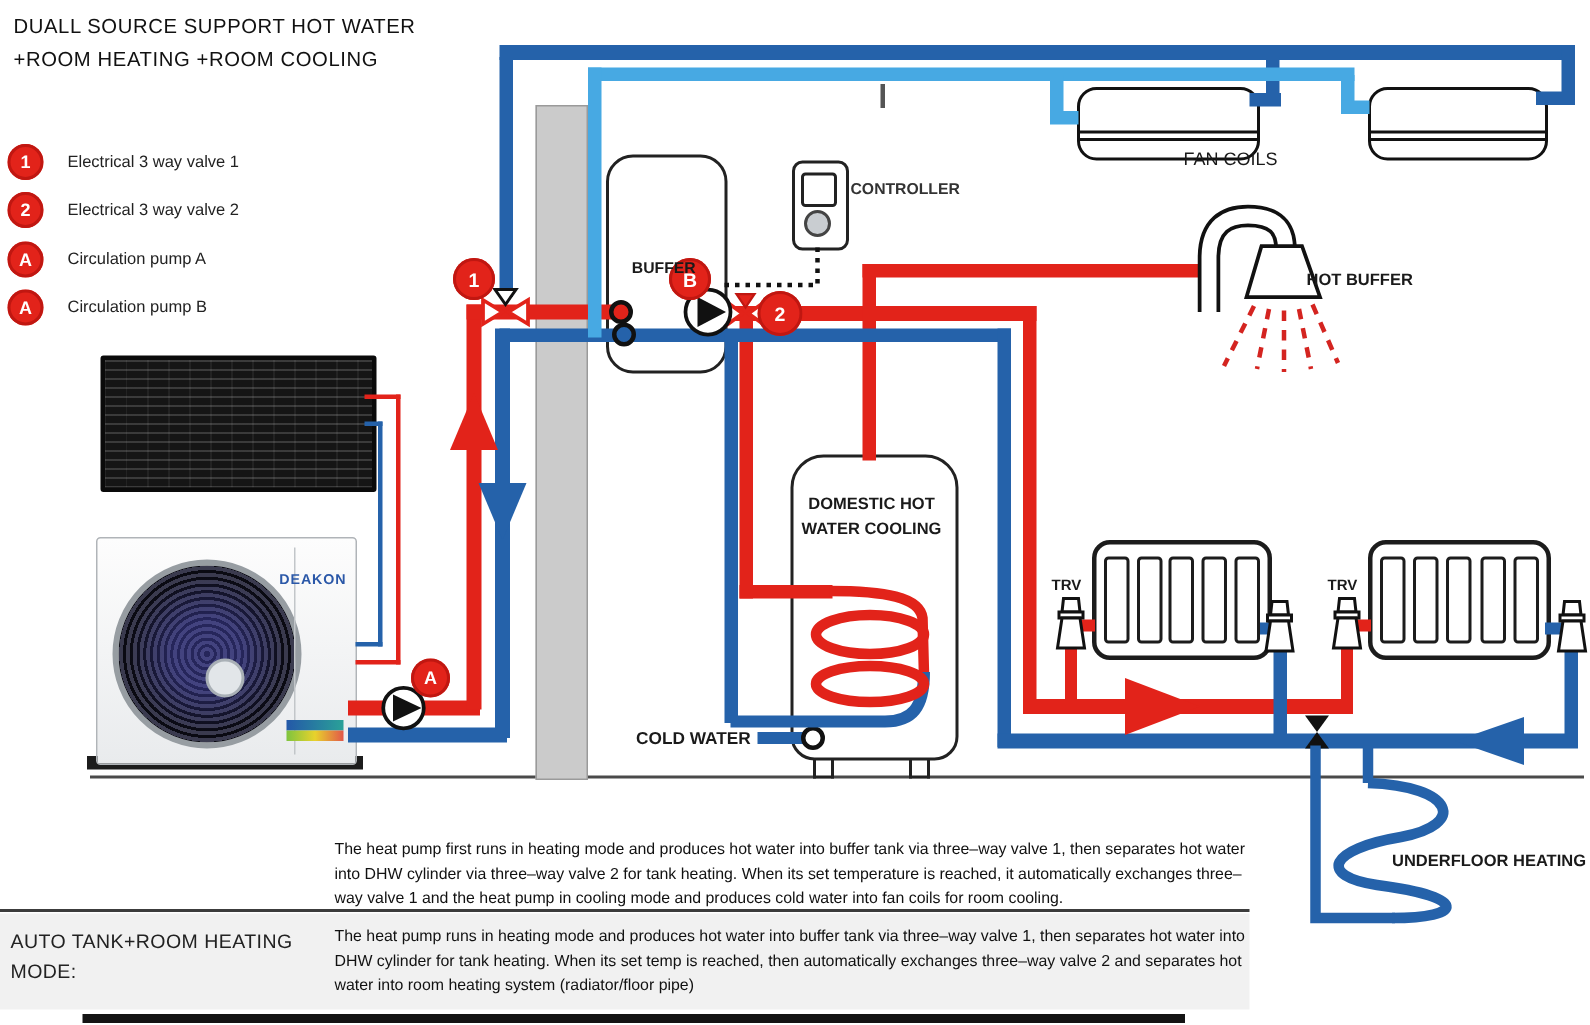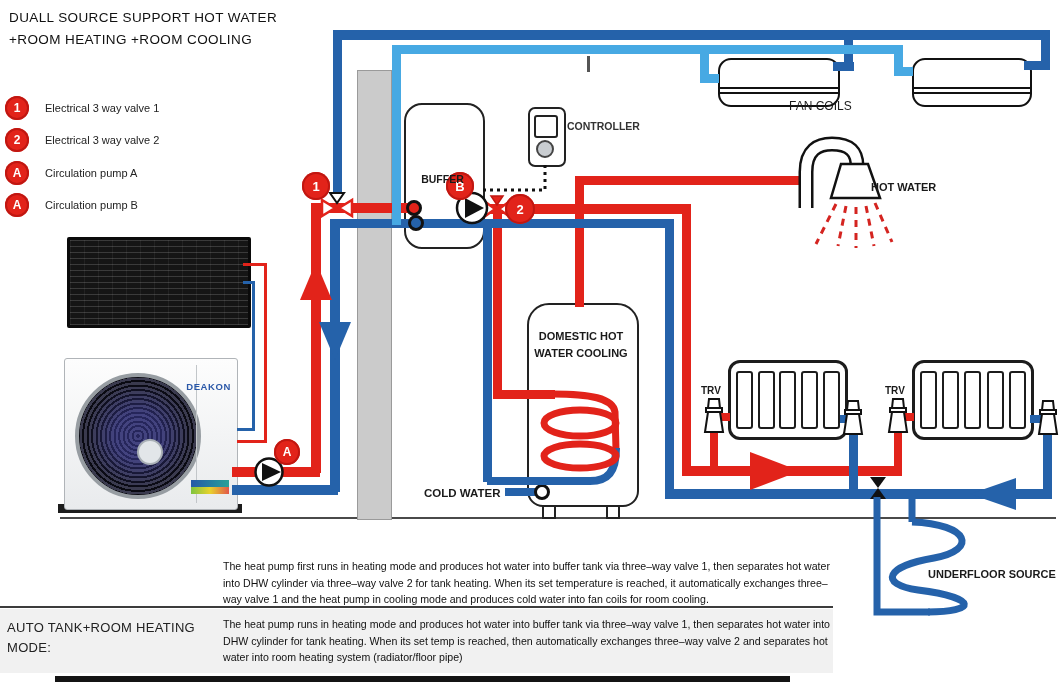--- a/index.html
+++ b/index.html
@@ -256,27 +256,27 @@
   </svg>
 
   <div class="badge" style="left:302px;top:172px;width:28px;height:28px;font-size:13px;">1</div>
   <div class="badge" style="left:505px;top:194px;width:30px;height:30px;font-size:13px;">2</div>
   <div class="badge" style="left:446px;top:172px;width:28px;height:28px;font-size:13px;">B</div>
   <div class="badge" style="left:274px;top:439px;width:26px;height:26px;font-size:12px;">A</div>
 
   <div class="lab" style="left:404px;top:125px;width:77px;text-align:center;font-size:10.5px;margin-top:48px;">BUFFER</div>
   <div class="lab" style="left:567px;top:120px;font-size:10.5px;color:#333;">CONTROLLER</div>
   <div class="lab" style="left:789px;top:99px;font-size:12px;font-weight:normal;">FAN COILS</div>
-  <div class="lab" style="left:871px;top:181px;font-size:11px;">HOT WATER</div>
+  <div class="lab" style="left:871px;top:181px;font-size:11px;">HOT BUFFER</div>
   <div class="lab" style="left:527px;top:330px;width:108px;text-align:center;font-size:11px;">DOMESTIC HOT</div>
   <div class="lab" style="left:527px;top:347px;width:108px;text-align:center;font-size:11px;">WATER COOLING</div>
   <div class="lab" style="left:424px;top:487px;font-size:11.5px;">COLD WATER</div>
   <div class="lab" style="left:701px;top:385px;font-size:10px;">TRV</div>
   <div class="lab" style="left:885px;top:385px;font-size:10px;">TRV</div>
-  <div class="lab" style="left:928px;top:568px;font-size:11px;">UNDERFLOOR SOURCE</div>
+  <div class="lab" style="left:928px;top:568px;font-size:11px;">UNDERFLOOR HEATING</div>
 
   <div class="title">DUALL SOURCE SUPPORT HOT WATER +ROOM HEATING +ROOM COOLING</div>
   <div class="legend-row" style="top:95px;">
     <div class="badge sm">1</div>
     <div class="legend-label">Electrical 3 way valve 1</div>
   </div>
   <div class="legend-row" style="top:127px;">
     <div class="badge sm">2</div>
     <div class="legend-label">Electrical 3 way valve 2</div>
   </div>

